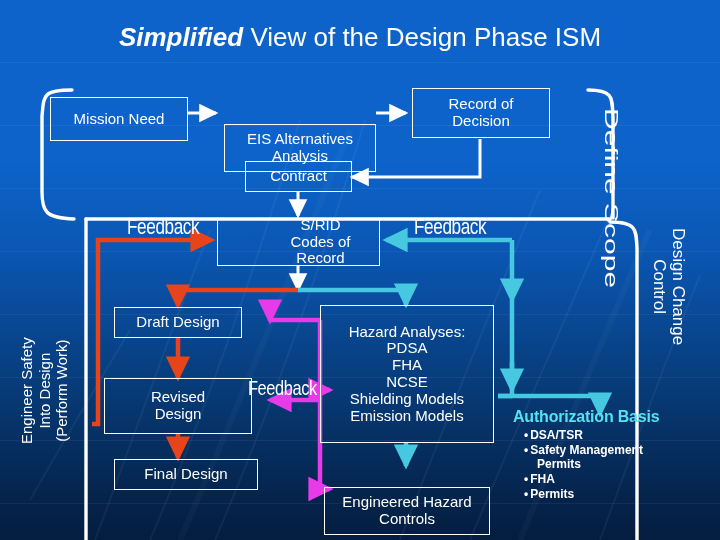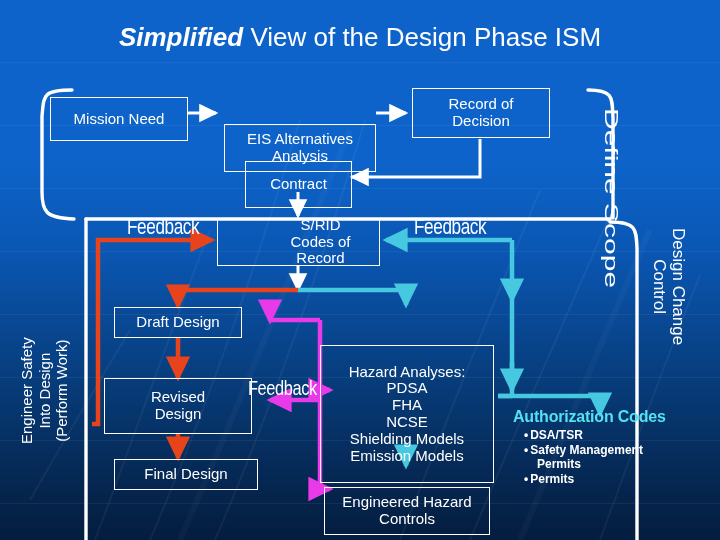--- a/index.html
+++ b/index.html
@@ -189,21 +189,21 @@
   <div class="box" style="left:224px;top:88px;width:152px;height:48px;white-space:pre-line;margin-top:36px;">
     <span>EIS Alternatives
 Analysis</span>
   </div>
 
   <div class="box" style="left:412px;top:88px;width:138px;height:50px;white-space:pre-line;">
     <span>Record of
 Decision</span>
   </div>
 
-  <div class="box" style="left:245px;top:161px;width:107px;height:47px;">
+  <div class="box" style="left:245px;top:161px;width:107px;height:31px;">
     <span>Contract</span>
   </div>
 
   <div class="box" style="left:217px;top:218px;width:163px;height:48px;white-space:pre-line;padding-left:48px;">
     <span>S/RID
 Codes of Record</span>
   </div>
 
   <div class="box" style="left:114px;top:307px;width:128px;height:31px;">
     <span>Draft Design</span>
@@ -211,21 +211,21 @@
 
   <div class="box" style="left:104px;top:378px;width:148px;height:56px;white-space:pre-line;">
     <span>Revised
 Design</span>
   </div>
 
   <div class="box" style="left:114px;top:459px;width:144px;height:31px;">
     <span>Final Design</span>
   </div>
 
-  <div class="box" style="left:320px;top:305px;width:174px;height:138px;white-space:pre-line;flex-direction:column;justify-content:center;margin-top:40px;">
+  <div class="box" style="left:320px;top:305px;width:174px;height:138px;white-space:pre-line;flex-direction:column;justify-content:center;">
     <span>Hazard Analyses:
 PDSA
 FHA
 NCSE
 Shielding Models
 Emission Models</span>
   </div>
 
   <div class="box" style="left:324px;top:466px;width:166px;height:48px;white-space:pre-line;margin-top:21px;">
     <span>Engineered Hazard
@@ -255,22 +255,23 @@
   </div>
 
   <div style="position:absolute;left:18px;top:444px;transform:rotate(-90deg);transform-origin:left top;
               color:#ffffff;font-size:15px;line-height:1.18;text-align:center;white-space:nowrap;">
     <div>Engineer Safety</div>
     <div>Into Design</div>
     <div>(Perform Work)</div>
   </div>
 
   <div class="ab-title" style="left:513px;top:408px;">
-    <span>Authorization Codes</span>
+    <span>Authorization Basis</span>
   </div>
   <div class="ab-list" style="left:524px;top:428px;">
     <div><span style="letter-spacing:2px;">•</span><span>DSA/TSR</span></div>
     <div><span style="letter-spacing:2px;">•</span><span>Safety Management</span></div>
     <div class="ab-ind"><span>Permits</span></div>
+    <div><span style="letter-spacing:2px;">•</span><span>FHA</span></div>
     <div><span style="letter-spacing:2px;">•</span><span>Permits</span></div>
   </div>
 
 </div>
 
 </body></html>

